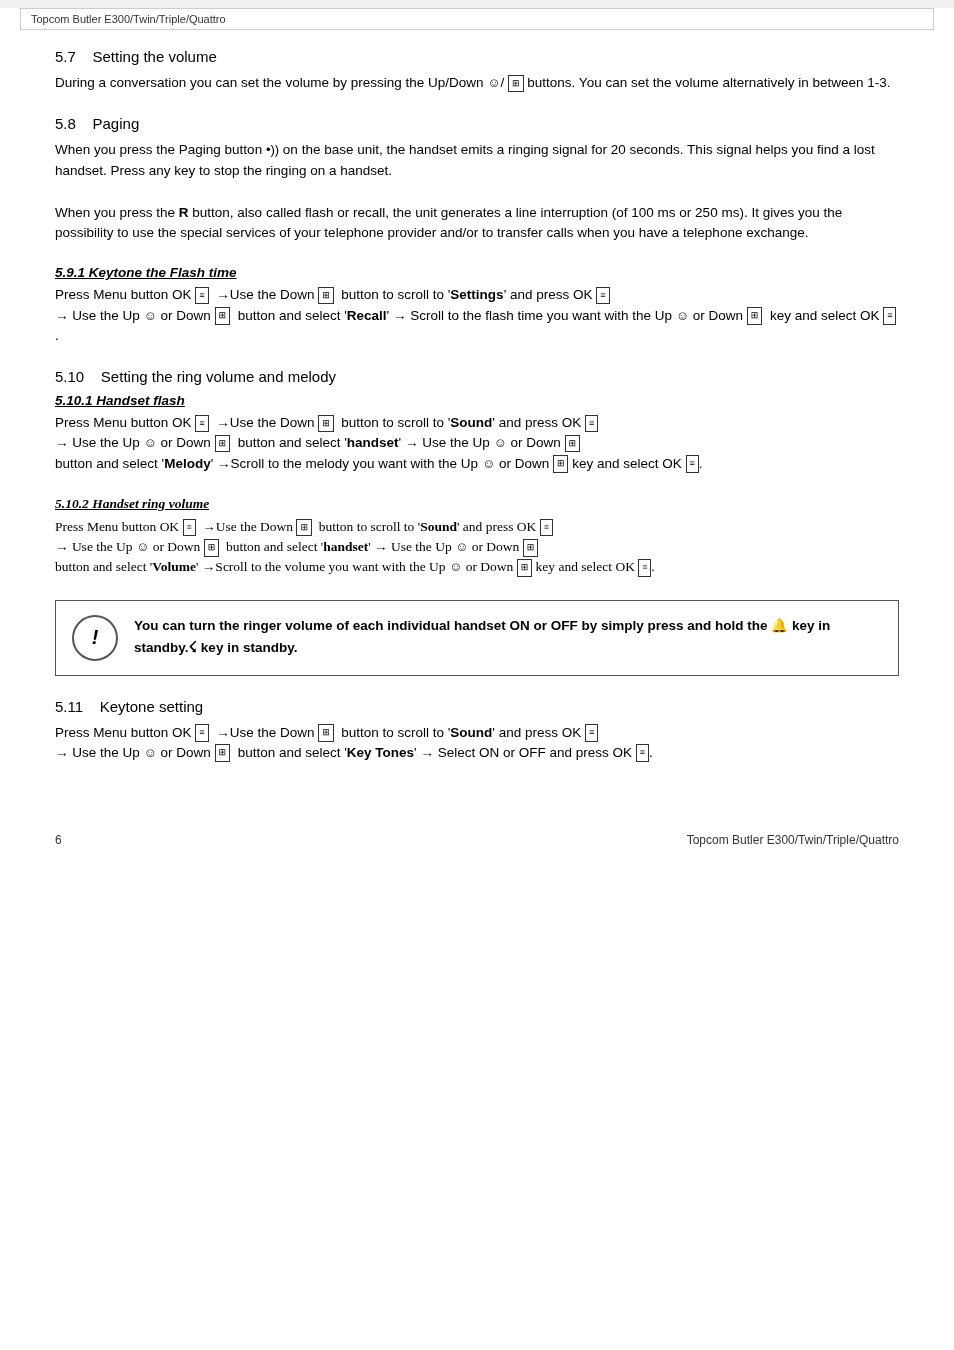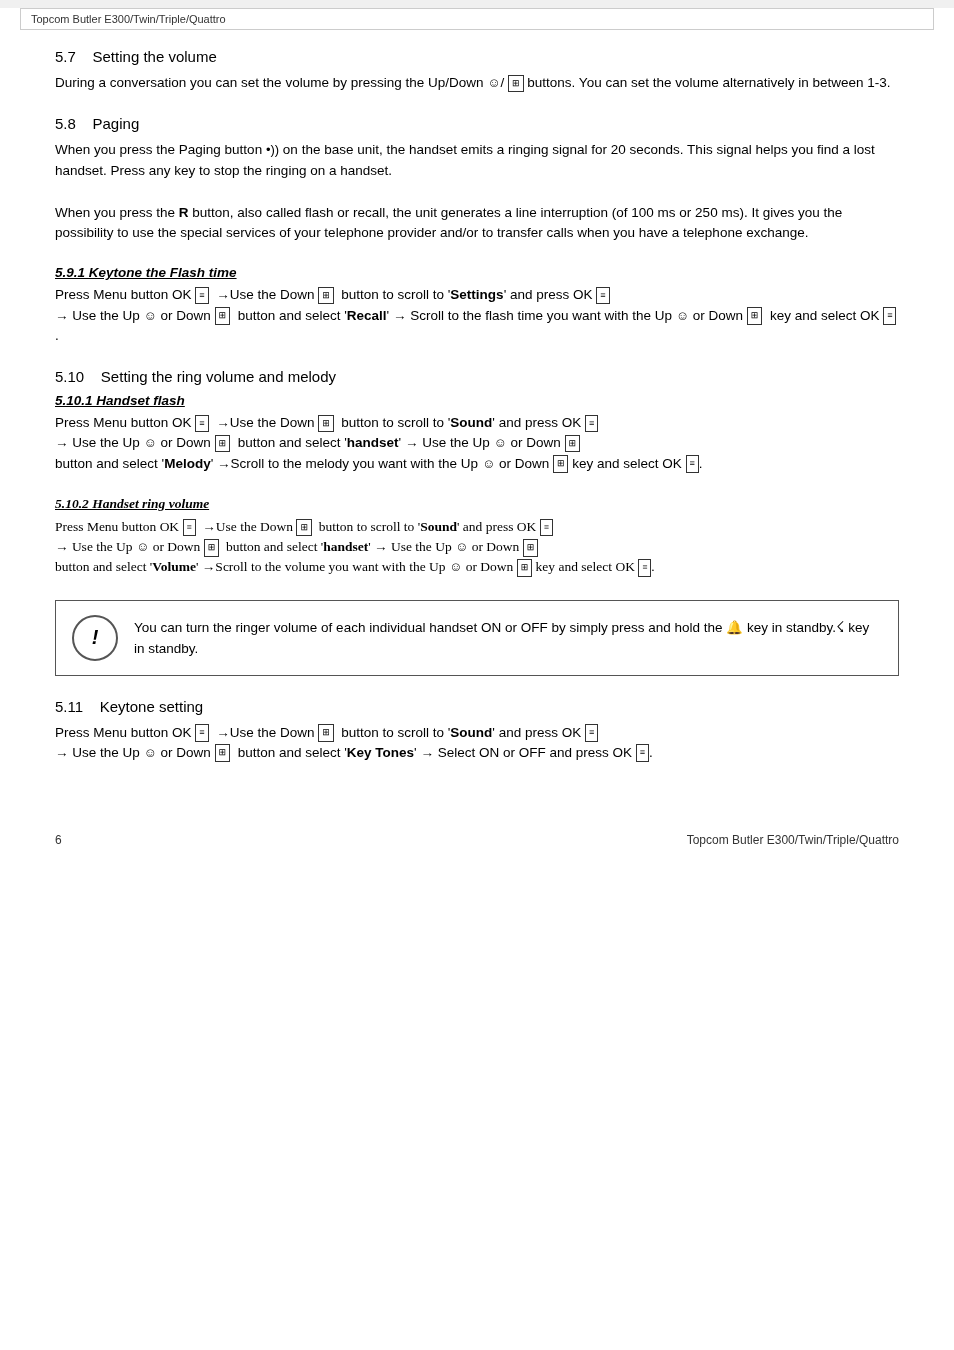--- a/index.html
+++ b/index.html
@@ -65,21 +65,21 @@
       display: flex;
       align-items: center;
       justify-content: center;
       flex-shrink: 0;
       font-size: 22px;
       font-weight: bold;
     }
     .note-text {
       font-size: 13.5px;
       line-height: 1.5;
-      font-weight: normal;
+      font-weight: bold;
     }
     .footer {
       display: flex;
       justify-content: space-between;
       padding: 8px 55px;
       font-size: 12px;
       color: #333;
       border-top: none;
       margin-top: 20px;
     }

